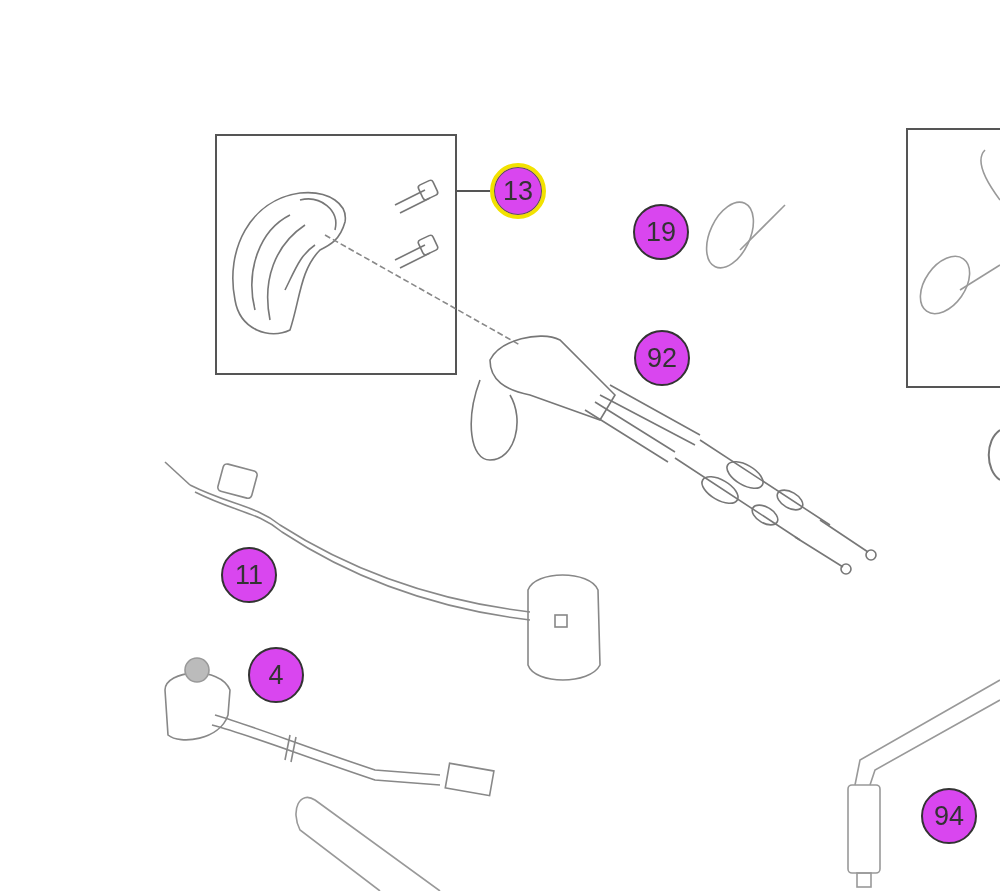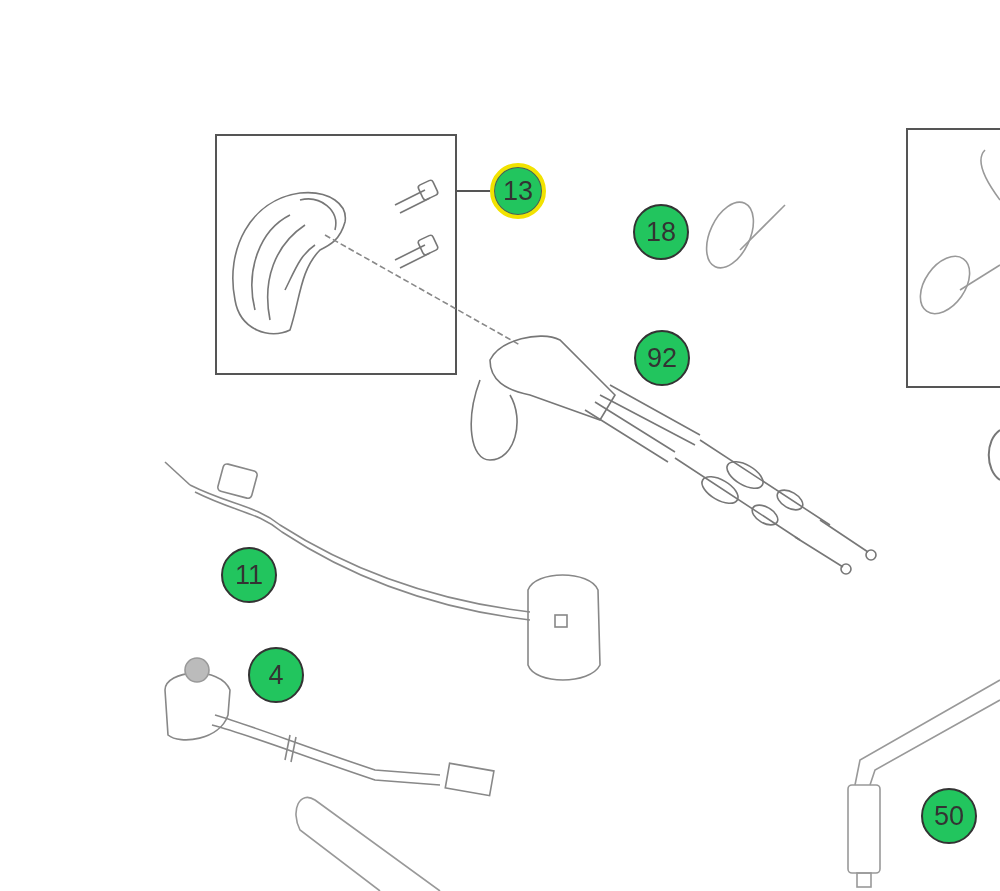--- a/index.html
+++ b/index.html
@@ -1,19 +1,19 @@
 <!DOCTYPE html>
 <html><head>
 <meta charset="utf-8">
 <style>
   html, body { margin:0; padding:0; background:#ffffff; }
   body { width:1000px; height:891px; position:relative; overflow:hidden; font-family:"Liberation Sans", sans-serif; }
   svg.diagram { position:absolute; left:0; top:0; width:1000px; height:891px; }
   .callout { position:absolute; width:56px; height:56px; border:2px solid #333; border-radius:50%; box-sizing:border-box;
-             display:flex; align-items:center; justify-content:center; font-size:27px; color:#333; background:#22c55e; cursor:pointer; }
+             display:flex; align-items:center; justify-content:center; font-size:27px; color:#333; background:#d946ef; cursor:pointer; }
   .callout.selected { border:4px solid #f2e200; box-shadow:0 0 0 1px #555 inset; }
 </style>
 </head>
 <body>
 
 <svg class="diagram" viewBox="0 0 1000 891" fill="none" stroke="#666" stroke-width="1.6">
 
   <rect x="216" y="135" width="240" height="239" stroke="#555" stroke-width="2"></rect>
   <line x1="456" y1="191" x2="490" y2="191" stroke="#555" stroke-width="2"></line>
 
@@ -86,17 +86,17 @@
 
   <g stroke="#999">
     <path d="M1000 680 L 860 760 L 855 785"></path>
     <path d="M1000 700 L 875 770 L 870 785"></path>
     <rect x="848" y="785" width="32" height="88" rx="4"></rect>
     <rect x="857" y="873" width="14" height="14"></rect>
   </g>
 </svg>
 
 <div class="callout selected" style="left:490px;top:163px;">13</div>
-<div class="callout" style="left:633px;top:204px;">18</div>
+<div class="callout" style="left:633px;top:204px;">19</div>
 <div class="callout" style="left:634px;top:330px;">92</div>
 <div class="callout" style="left:221px;top:547px;">11</div>
 <div class="callout" style="left:248px;top:647px;">4</div>
-<div class="callout" style="left:921px;top:788px;">50</div>
+<div class="callout" style="left:921px;top:788px;">94</div>
 
 </body></html>

